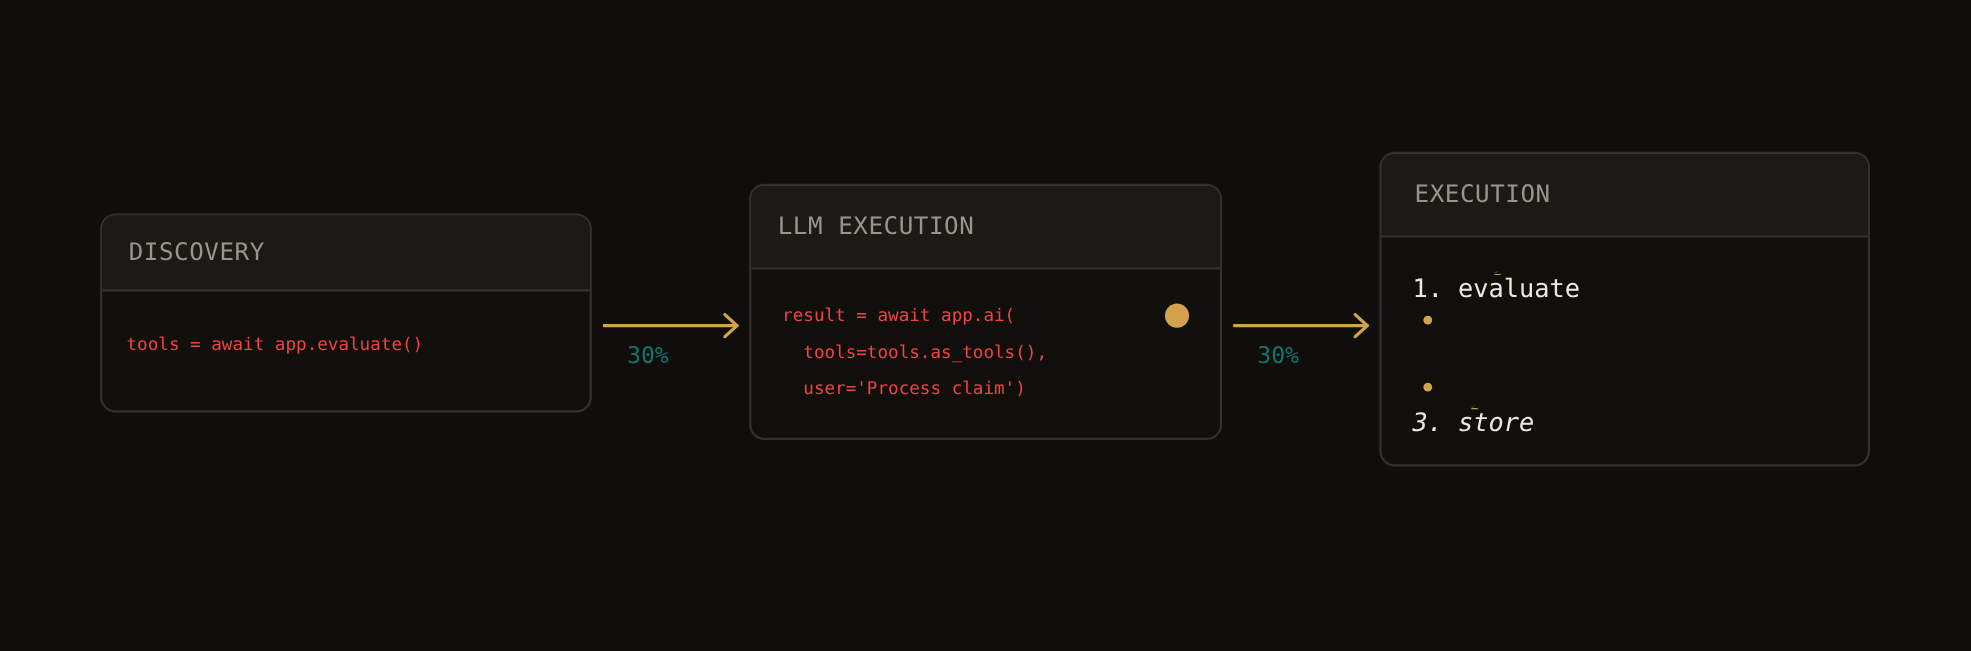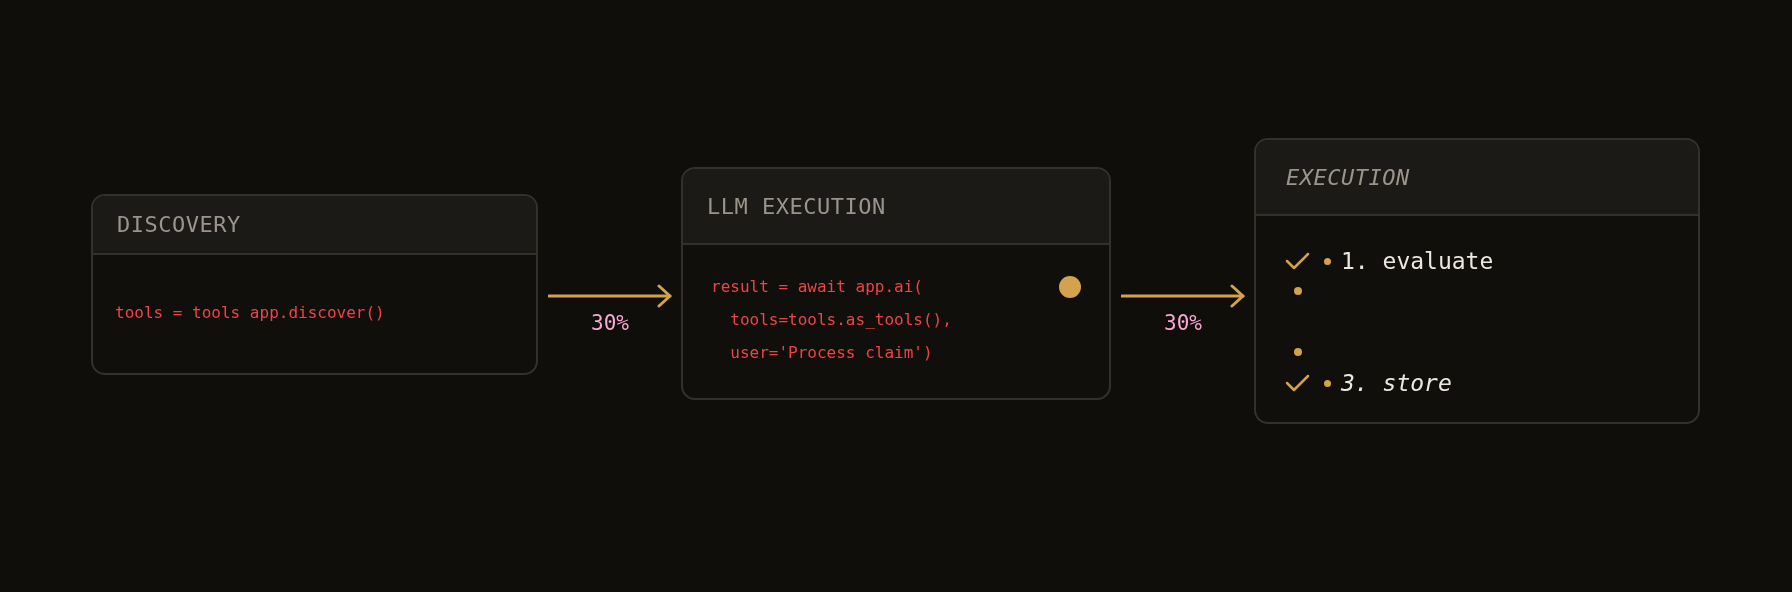--- a/index.html
+++ b/index.html
@@ -21,42 +21,42 @@
   }
   .card-title {
     color:#9a948a; font-size:22px; letter-spacing:0.5px;
   }
   .code {
     position:absolute; color:#ef4444; font-size:16px; white-space:pre;
     line-height:33px;
   }
   .arrow { position:absolute; }
   .pct {
-    position:absolute; color:#f9a8d4; font-size:21px;
-    width:80px; text-align:center;
+    position:absolute; color:#0f766e; font-size:21px;
+    width:80px; 
   }
   .dot-big {
     position:absolute; width:22px; height:22px; border-radius:50%;
   }
   .step {
-    position:absolute; left:28px; display:flex; align-items:center; height:30px;
+    position:absolute; left:28px; display:flex; align-items:center; height:30px;flex-direction:column;
   }
   .check { width:28px; height:22px; }
   .inline-dot { width:7px; height:7px; border-radius:50%; margin-left:12px; margin-right:10px; }
   .step-label { color:#ece8df; font-size:23px; white-space:pre; }
   .sep-dot { position:absolute; width:8px; height:8px; border-radius:50%; left:38px; }
 </style>
 </head>
 <body>
 
 <div class="card" style="left:91px; top:194px; width:447px; height:181px;">
-  <div class="card-header" style="height:59px;">
+  <div class="card-header" style="height:69px;">
     <span class="card-title">DISCOVERY</span>
   </div>
-  <div class="code" style="left:22px; top:100px;">tools = tools app.discover()</div>
+  <div class="code" style="left:22px; top:100px;">tools = await app.evaluate()</div>
 </div>
 
 <svg class="arrow" style="left:548px; top:284px;" width="126" height="24" viewBox="0 0 126 24">
   <line x1="1" y1="12" x2="122" y2="12" stroke="#d4a24c" stroke-width="3" stroke-linecap="round"></line>
   <polyline points="111,2 122,12 111,22" fill="none" stroke="#d4a24c" stroke-width="3" stroke-linecap="round" stroke-linejoin="round"></polyline>
 </svg>
 <div class="pct" style="left:570px; top:311px;">30%</div>
 
 <div class="card" style="left:681px; top:167px; width:430px; height:233px;">
   <div class="card-header" style="height:76px;">
@@ -68,21 +68,21 @@
   <div class="dot-big" style="left:376px; top:107px; background:#d4a24c;"></div>
 </div>
 
 <svg class="arrow" style="left:1121px; top:284px;" width="126" height="24" viewBox="0 0 126 24">
   <line x1="1" y1="12" x2="122" y2="12" stroke="#d4a24c" stroke-width="3" stroke-linecap="round"></line>
   <polyline points="111,2 122,12 111,22" fill="none" stroke="#d4a24c" stroke-width="3" stroke-linecap="round" stroke-linejoin="round"></polyline>
 </svg>
 <div class="pct" style="left:1143px; top:311px;">30%</div>
 
 <div class="card" style="left:1254px; top:138px; width:446px; height:286px;">
-  <div class="card-header" style="height:76px;font-style:italic;">
+  <div class="card-header" style="height:76px;">
     <span class="card-title" style="padding-left:6px;">EXECUTION</span>
   </div>
 
   <div class="step" style="top:106px;">
     <svg class="check" viewBox="0 0 28 22">
       <polyline points="3,11 10,18 24,4" fill="none" stroke="#d4a24c" stroke-width="2.5" stroke-linecap="round" stroke-linejoin="round"></polyline>
     </svg>
     <span class="inline-dot" style="background:#d4a24c;"></span>
     <span class="step-label">1. evaluate</span>
   </div>

